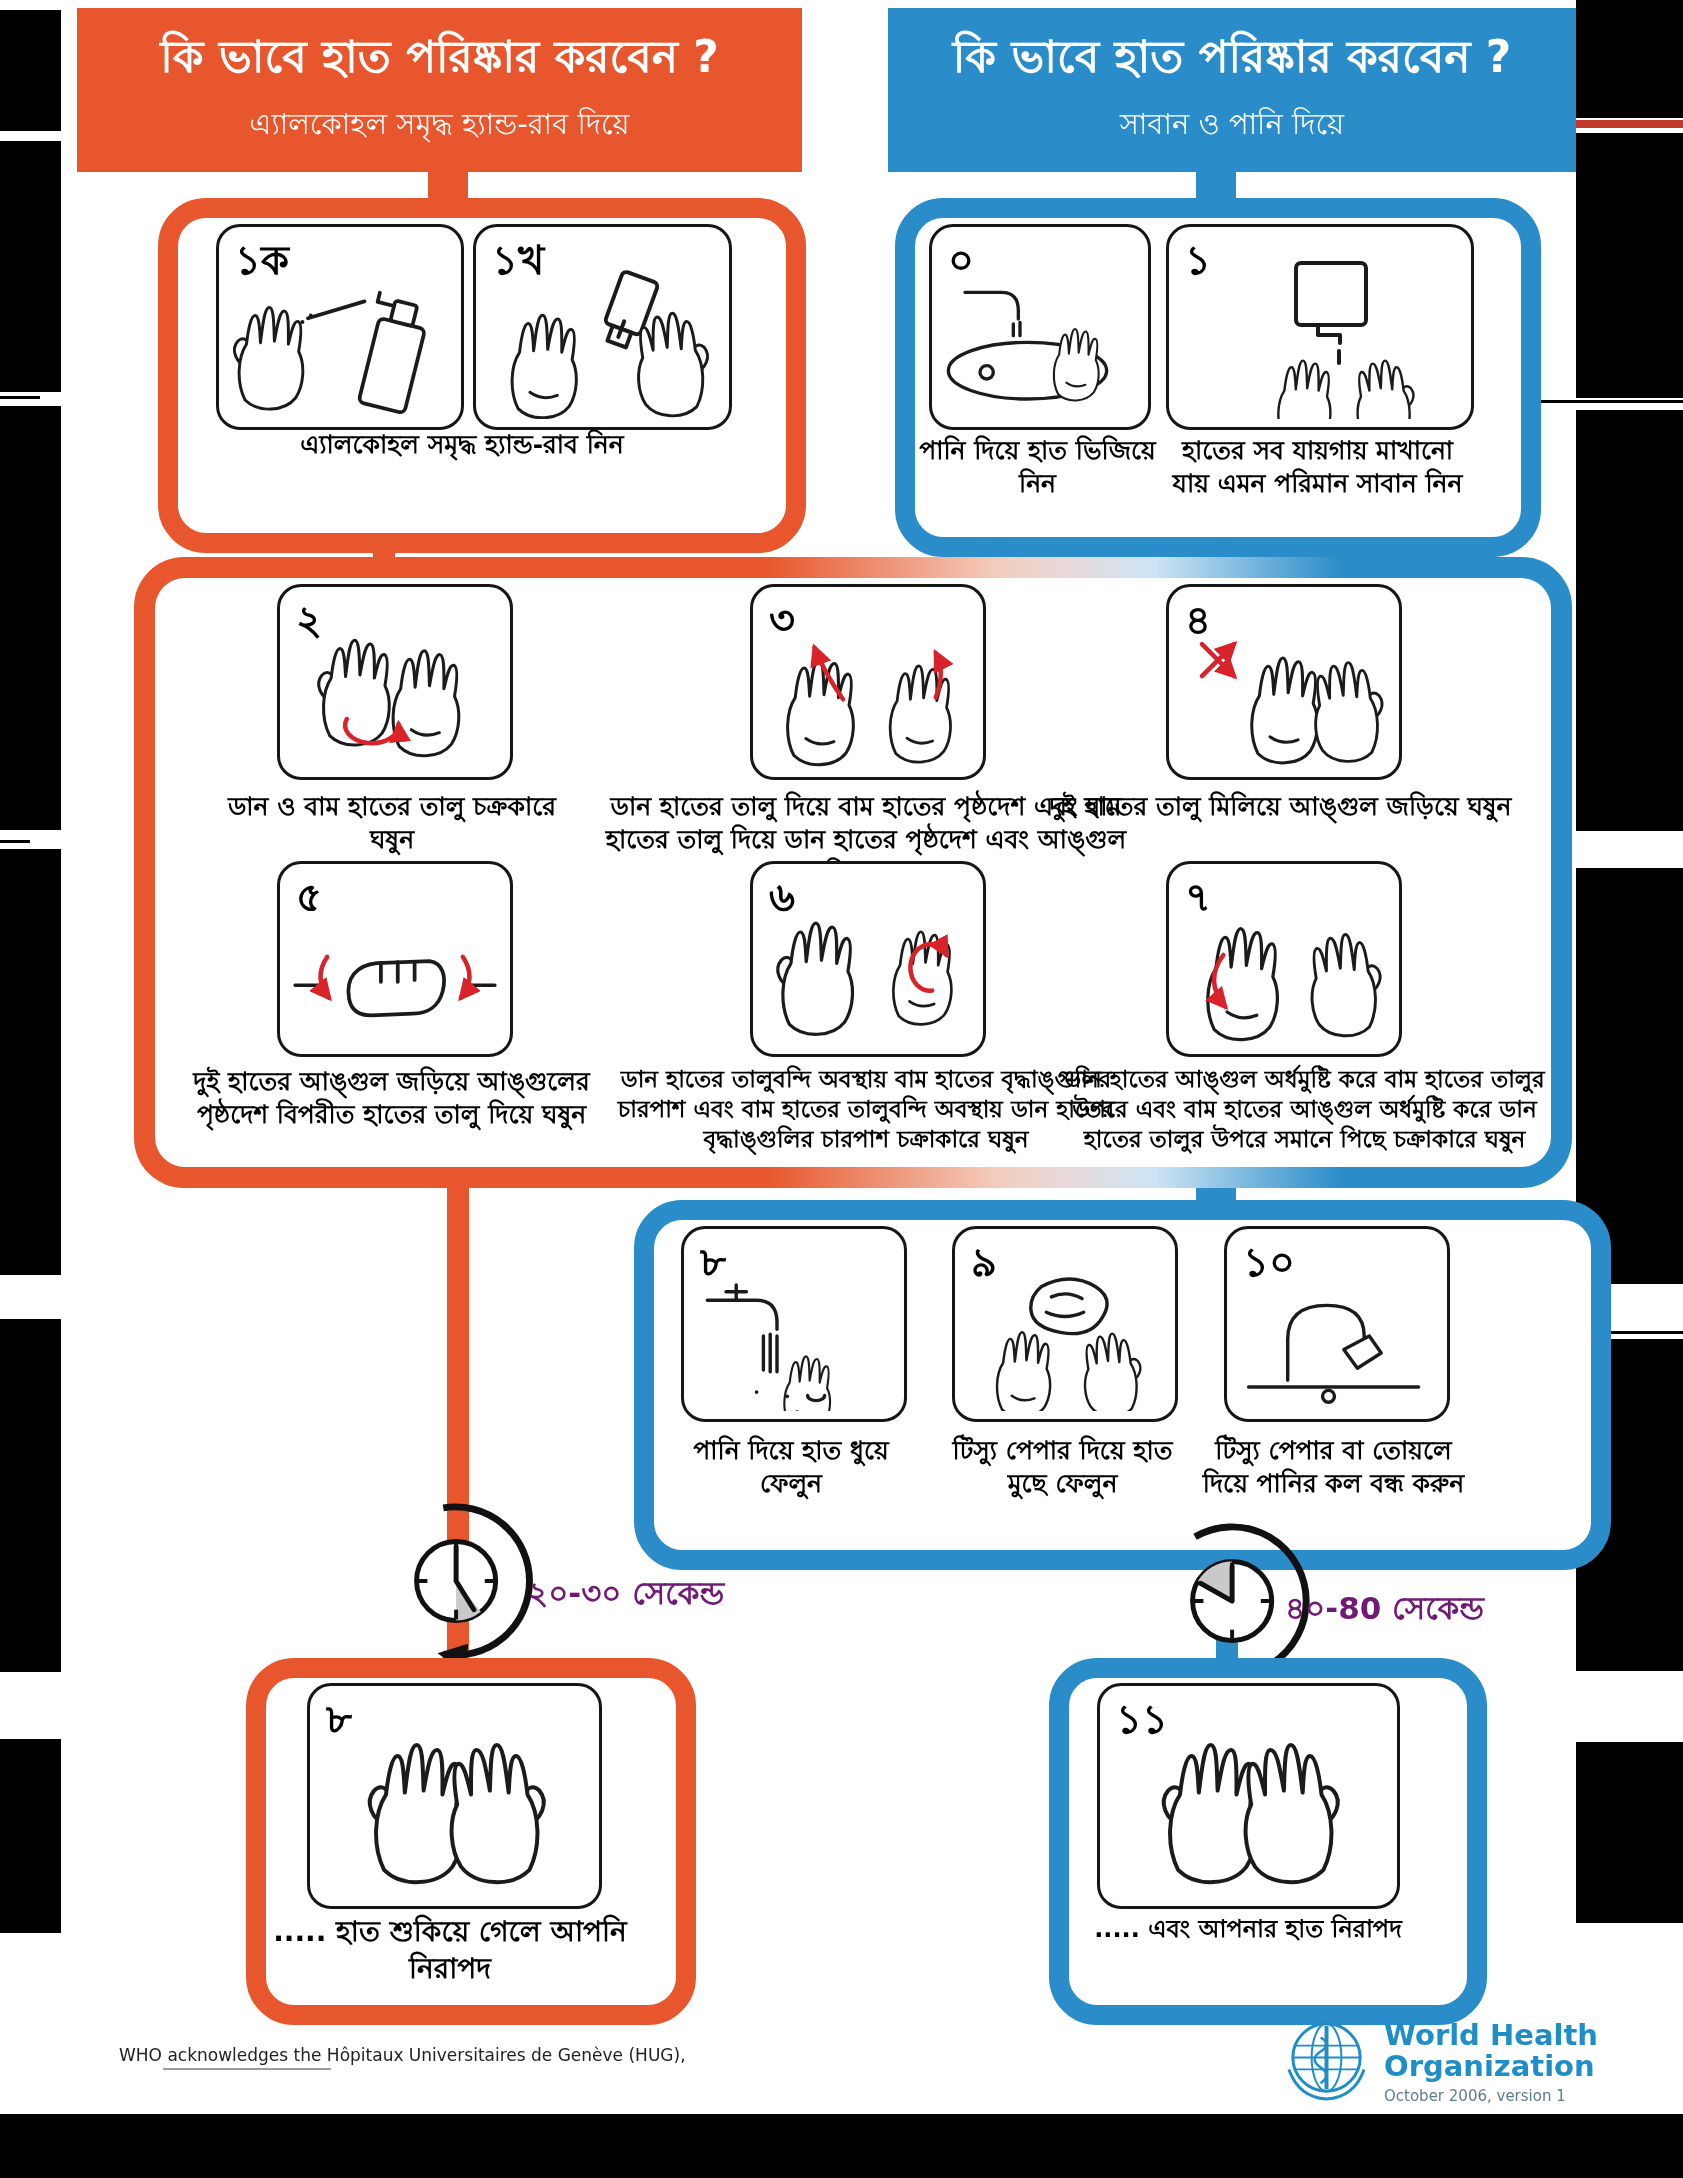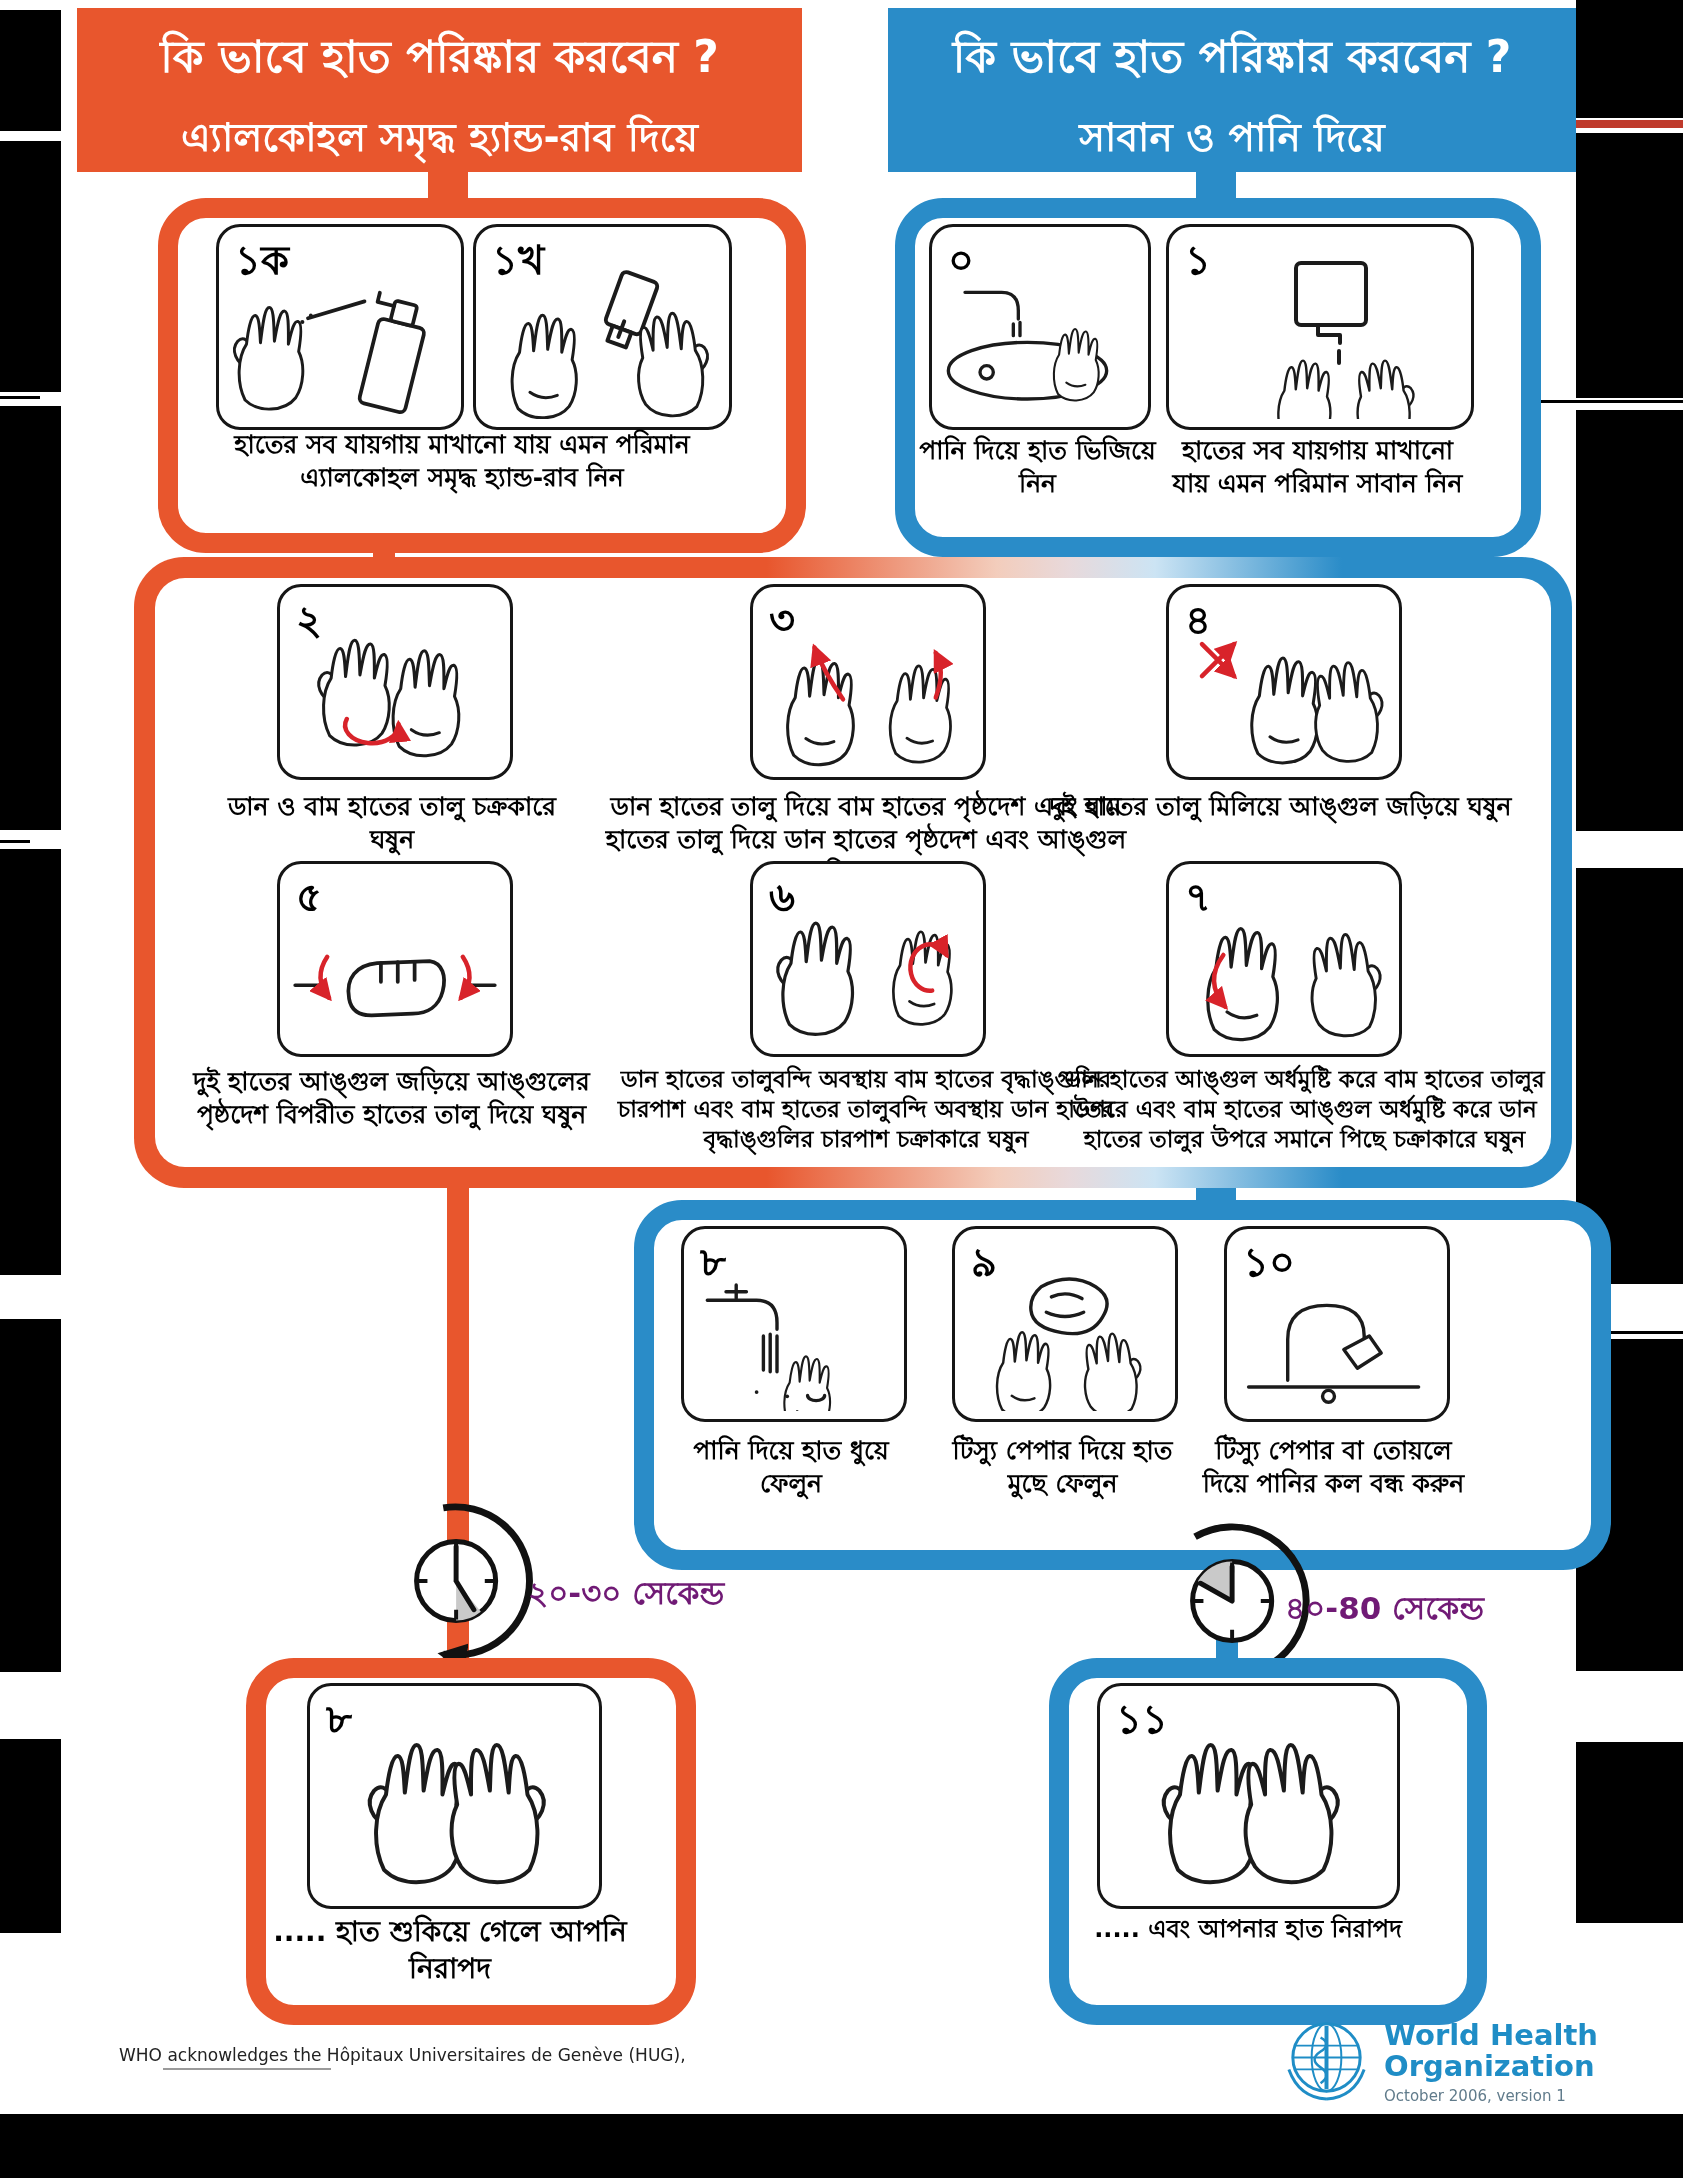--- a/index.html
+++ b/index.html
@@ -1,21 +1,21 @@
 <!DOCTYPE html>
 <html><head>
 <meta charset="utf-8">
 <style>
   html,body{margin:0;padding:0;background:#fff}
   .page{position:relative;width:1683px;height:2178px;background:#ffffff;overflow:hidden;
         font-family:"DejaVu Sans","Liberation Sans",sans-serif;color:#000}
   .bar{position:absolute;background:#000}
   .hdr{position:absolute;color:#fff;text-align:center}
   .hdr .t{font-size:44px;font-weight:700;margin-top:16px}
-  .hdr .s{font-size:39px;font-weight:700;margin-top:10px}
+  .hdr .s{font-size:29px;font-weight:400;margin-top:4px}
   .hdr-orange{background:#E8562D}
   .hdr-blue{background:#2A8CC8}
   .conn{position:absolute}
   .c-orange{background:#E8562D}
   .c-blue{background:#2A8CC8}
   .obox,.bbox{position:absolute;background:#fff;border-radius:48px}
   .obox{border:20px solid #E8562D}
   .bbox{border:20px solid #2A8CC8}
   .gbox{position:absolute;border-radius:50px;
         background:linear-gradient(90deg,#E8562D 0%,#E8562D 44%,#F3CDBC 60%,#E8D9DB 65%,#CCE4F4 71%,#2A8CC8 84%,#2A8CC8 100%)}
@@ -121,21 +121,20 @@
       <g transform="rotate(-160 150 45)">
         <rect class="inkf" x="132" y="18" width="38" height="56" rx="5"></rect>
         <rect class="inkf" stroke-width="3.5" x="141" y="2" width="20" height="16"></rect>
       </g>
       <path class="ink" stroke-width="3" d="M142,62 l-6,16"></path>
       <use href="#hand" transform="translate(18,44) scale(0.75)"></use>
       <use href="#handt" transform="translate(232,42) scale(-0.75,0.75)"></use>
     </svg>
   </div>
   <div class="cap" style="left:185px;top:428px;width:554px">
-    <div>হাতের সব যায়গায় মাখানো যায় এমন পরিমান</div>
     <div>এ্যালকোহল সমৃদ্ধ হ্যান্ড-রাব নিন</div>
   </div>
 
   <div class="bbox" style="left:895px;top:198px;width:606px;height:319px"></div>
   <div class="panel" style="left:929px;top:224px;width:216px;height:200px">
     <span class="plabel">০</span>
     <svg class="art" viewBox="0 0 240 160" preserveAspectRatio="xMidYMid meet">
       <ellipse class="inkf" cx="105" cy="118" rx="95" ry="34"></ellipse>
       <path class="ink" stroke-width="5" d="M30,24 h44 q20,0 20,22 v10"></path>
       <path class="ink" stroke-width="2.5" d="M88,62 v14 M96,60 v16"></path>

